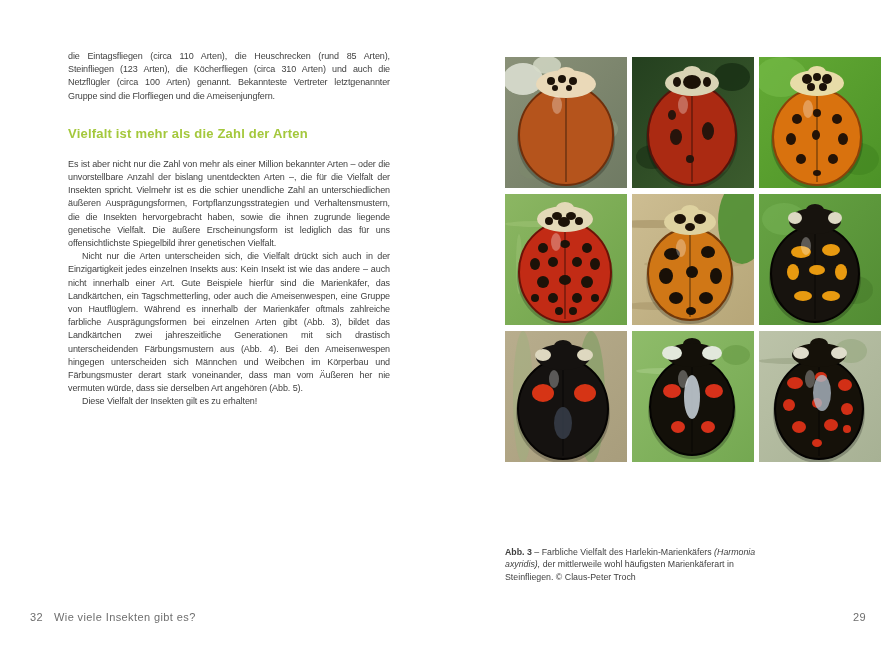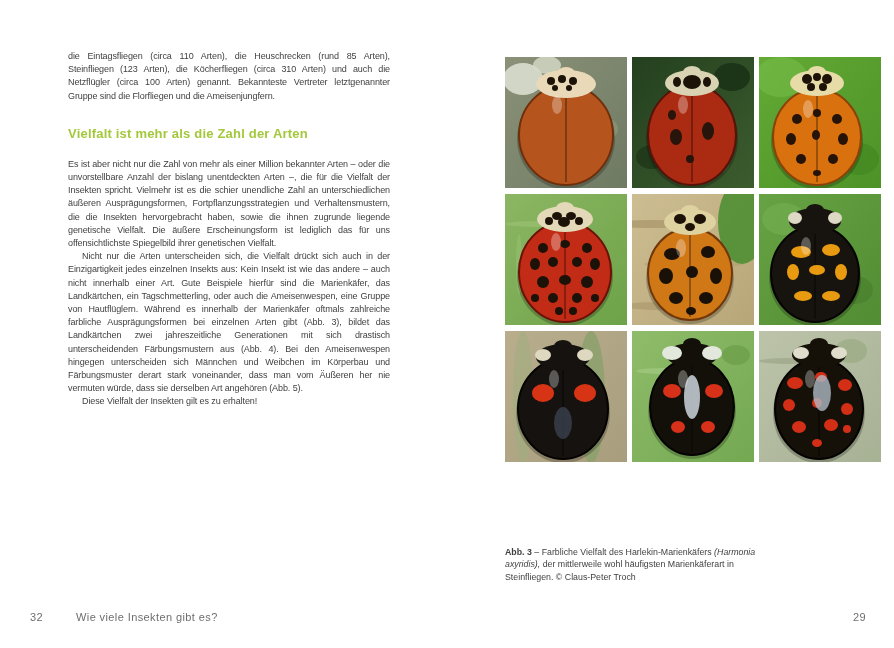--- a/index.html
+++ b/index.html
@@ -28,21 +28,21 @@
   .caption{
     position:absolute;left:505px;top:546px;width:258px;
     font-size:8.8px;line-height:12.4px;color:#3f3f3f;text-align:left;
   }
   .caption .bold{font-weight:bold;}
   .caption .italic{font-style:italic;}
   .footer{
     position:absolute;top:611px;font-size:11px;color:#6e6e6e;letter-spacing:0.4px;
   }
   #pageno-left{left:30px;}
-  #running-title{left:76px;}
+  #running-title{left:54px;}
   #pageno-right{left:853px;}
 </style>
 </head>
 <body>
 
 <div class="text-col">
   <p>die Eintagsfliegen (circa 110 Arten), die Heuschrecken (rund 85 Arten), Steinfliegen (123 Arten), die Köcherfliegen (circa 310 Arten) und auch die Netzflügler (circa 100 Arten) genannt. Bekannteste Vertreter letztgenannter Gruppe sind die Florfliegen und die Ameisenjungfern.</p>
   <h2 class="section">Vielfalt ist mehr als die Zahl der Arten</h2>
   <p>Es ist aber nicht nur die Zahl von mehr als einer Million bekannter Arten – oder die unvorstellbare Anzahl der bislang unentdeckten Arten –, die für die Vielfalt der Insekten spricht. Vielmehr ist es die schier unendliche Zahl an unterschiedlichen äußeren Ausprägungsformen, Fortpflanzungsstrategien und Verhaltensmustern, die die Insekten hervorgebracht haben, sowie die ihnen zugrunde liegende genetische Vielfalt. Die äußere Erscheinungsform ist lediglich das für uns offensichtlichste Spiegelbild ihrer genetischen Vielfalt.</p>
   <p class="indent">Nicht nur die Arten unterscheiden sich, die Vielfalt drückt sich auch in der Einzigartigkeit jedes einzelnen Insekts aus: Kein Insekt ist wie das andere – auch nicht innerhalb einer Art. Gute Beispiele hierfür sind die Marienkäfer, das Landkärtchen, ein Tagschmetterling, oder auch die Ameisenwespen, eine Gruppe von Hautflüglern. Während es innerhalb der Marienkäfer oftmals zahlreiche farbliche Ausprägungsformen bei einzelnen Arten gibt (Abb. 3), bildet das Landkärtchen zwei jahreszeitliche Generationen mit sich drastisch unterscheidenden Färbungsmustern aus (Abb. 4). Bei den Ameisenwespen hingegen unterscheiden sich Männchen und Weibchen im Körperbau und Färbungsmuster derart stark voneinander, dass man vom Äußeren her nie vermuten würde, dass sie derselben Art angehören (Abb. 5).</p>

